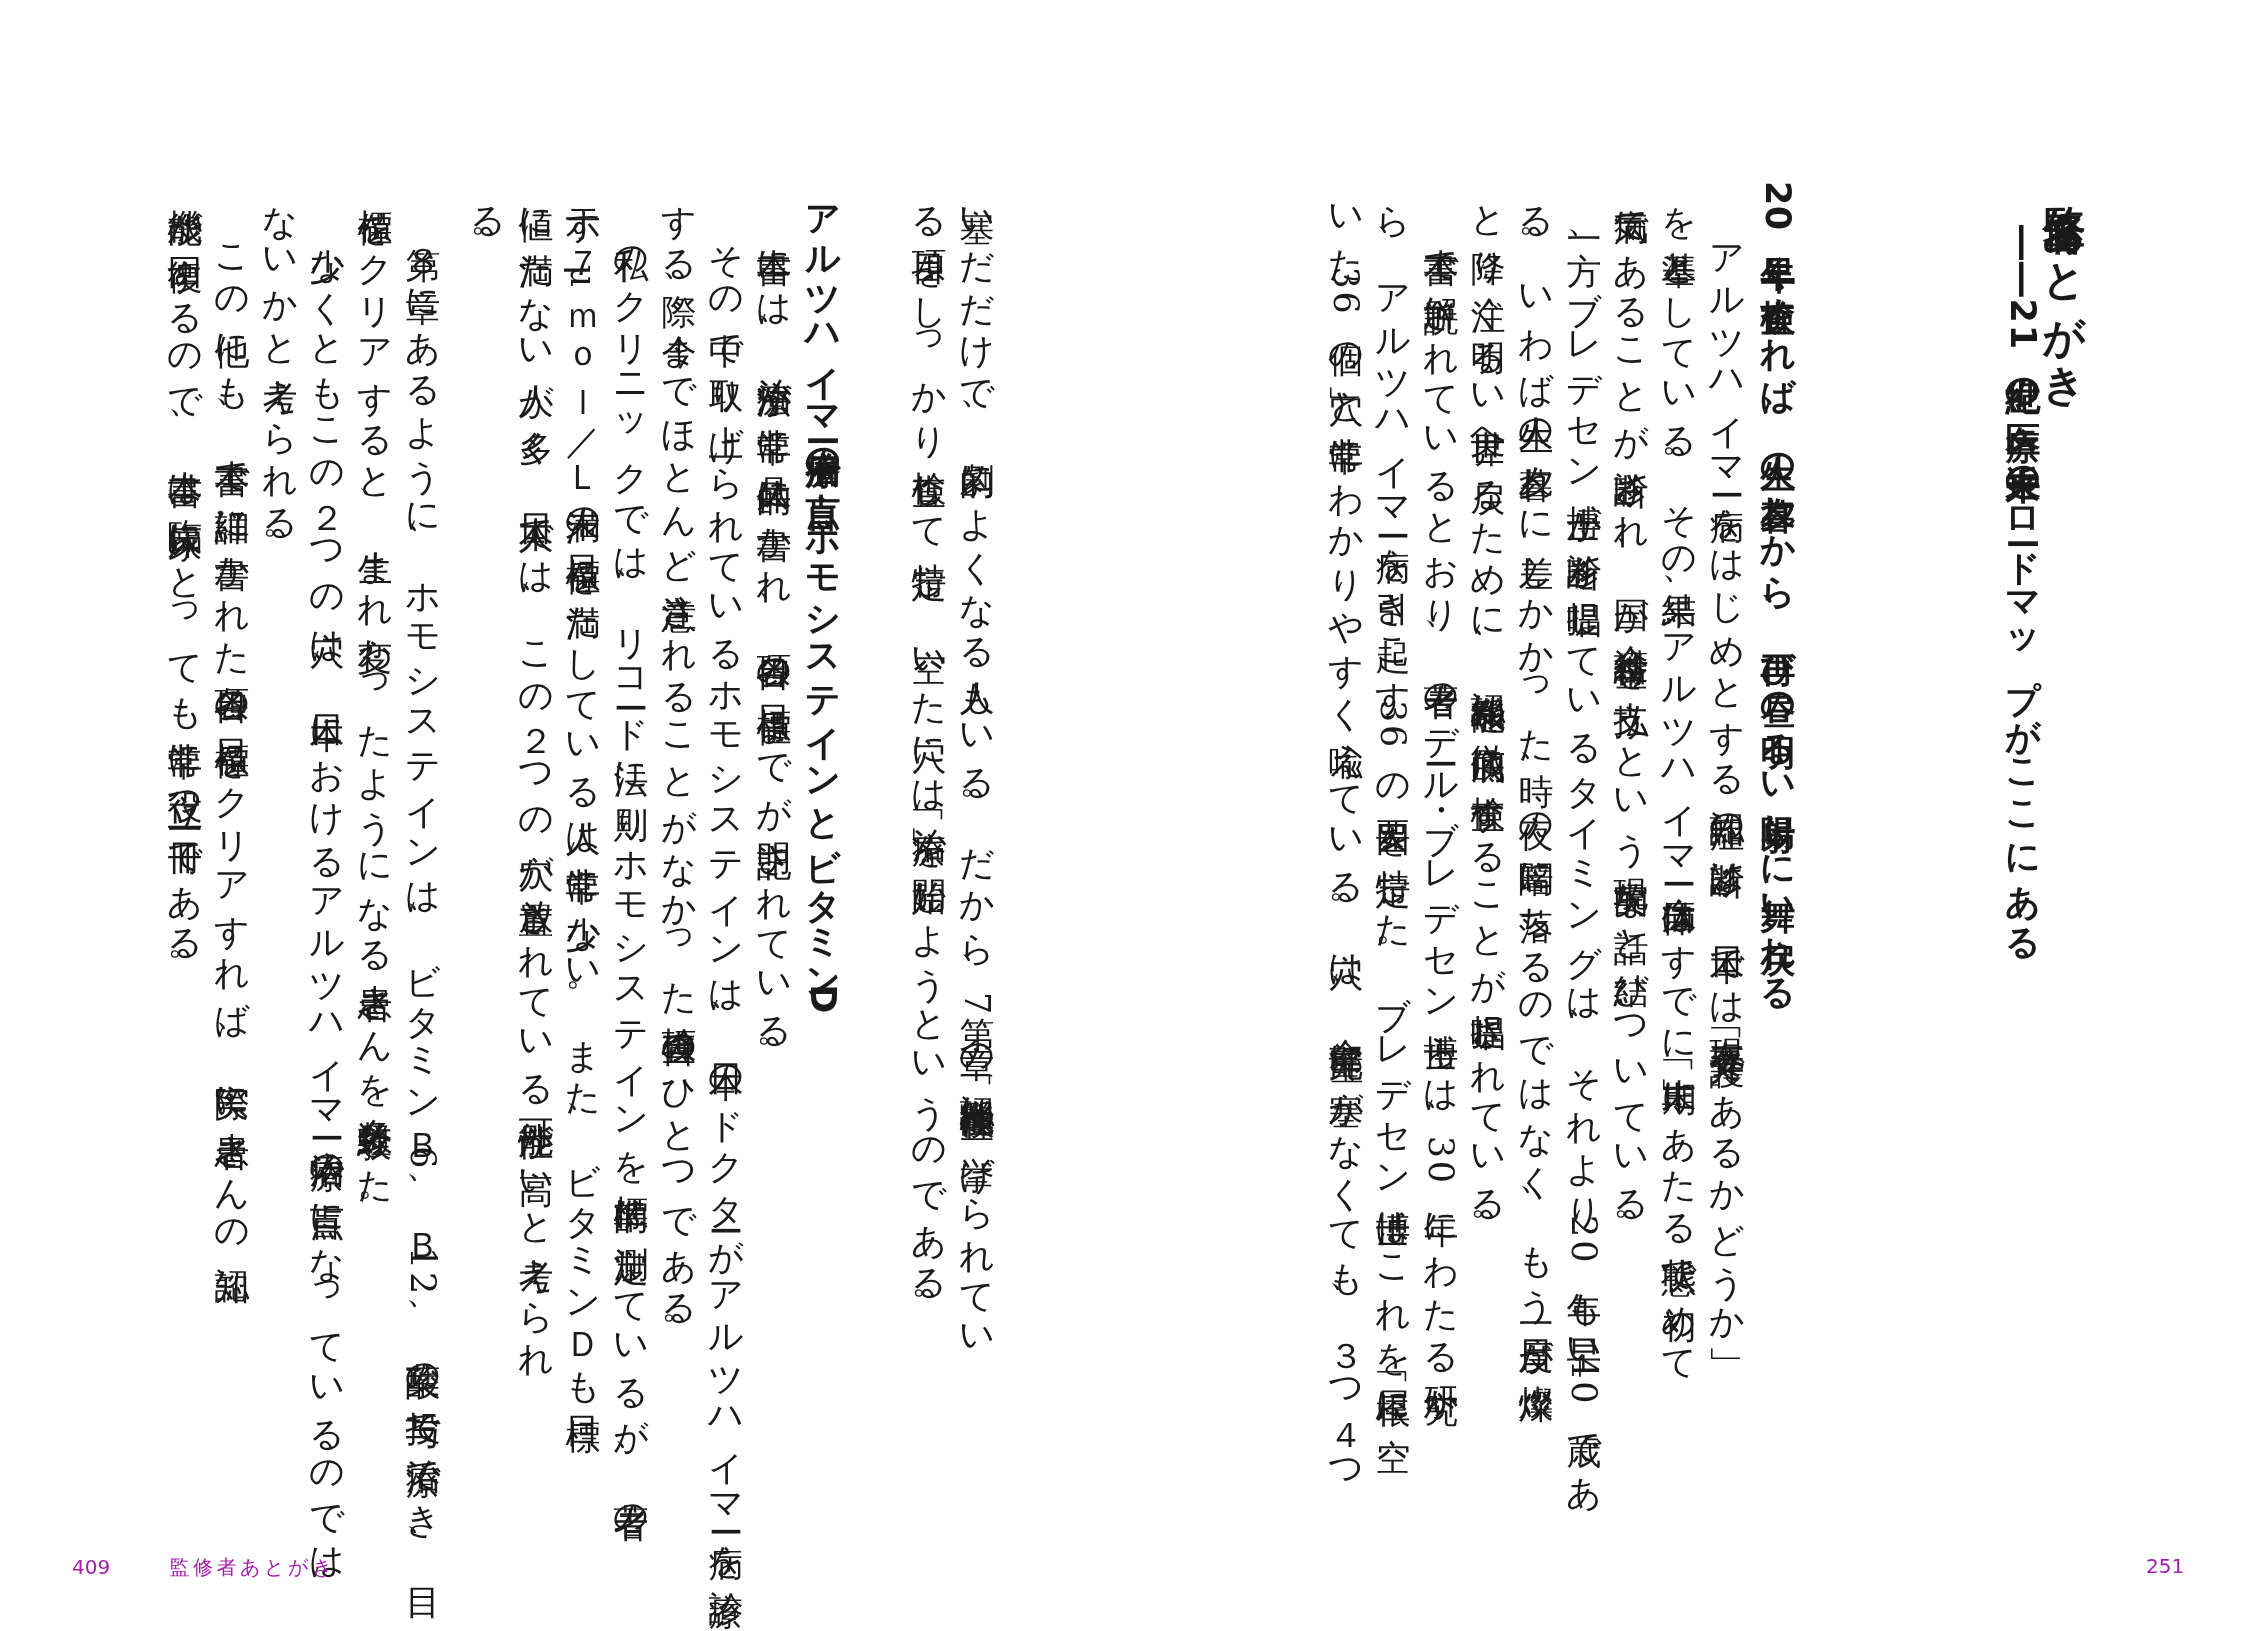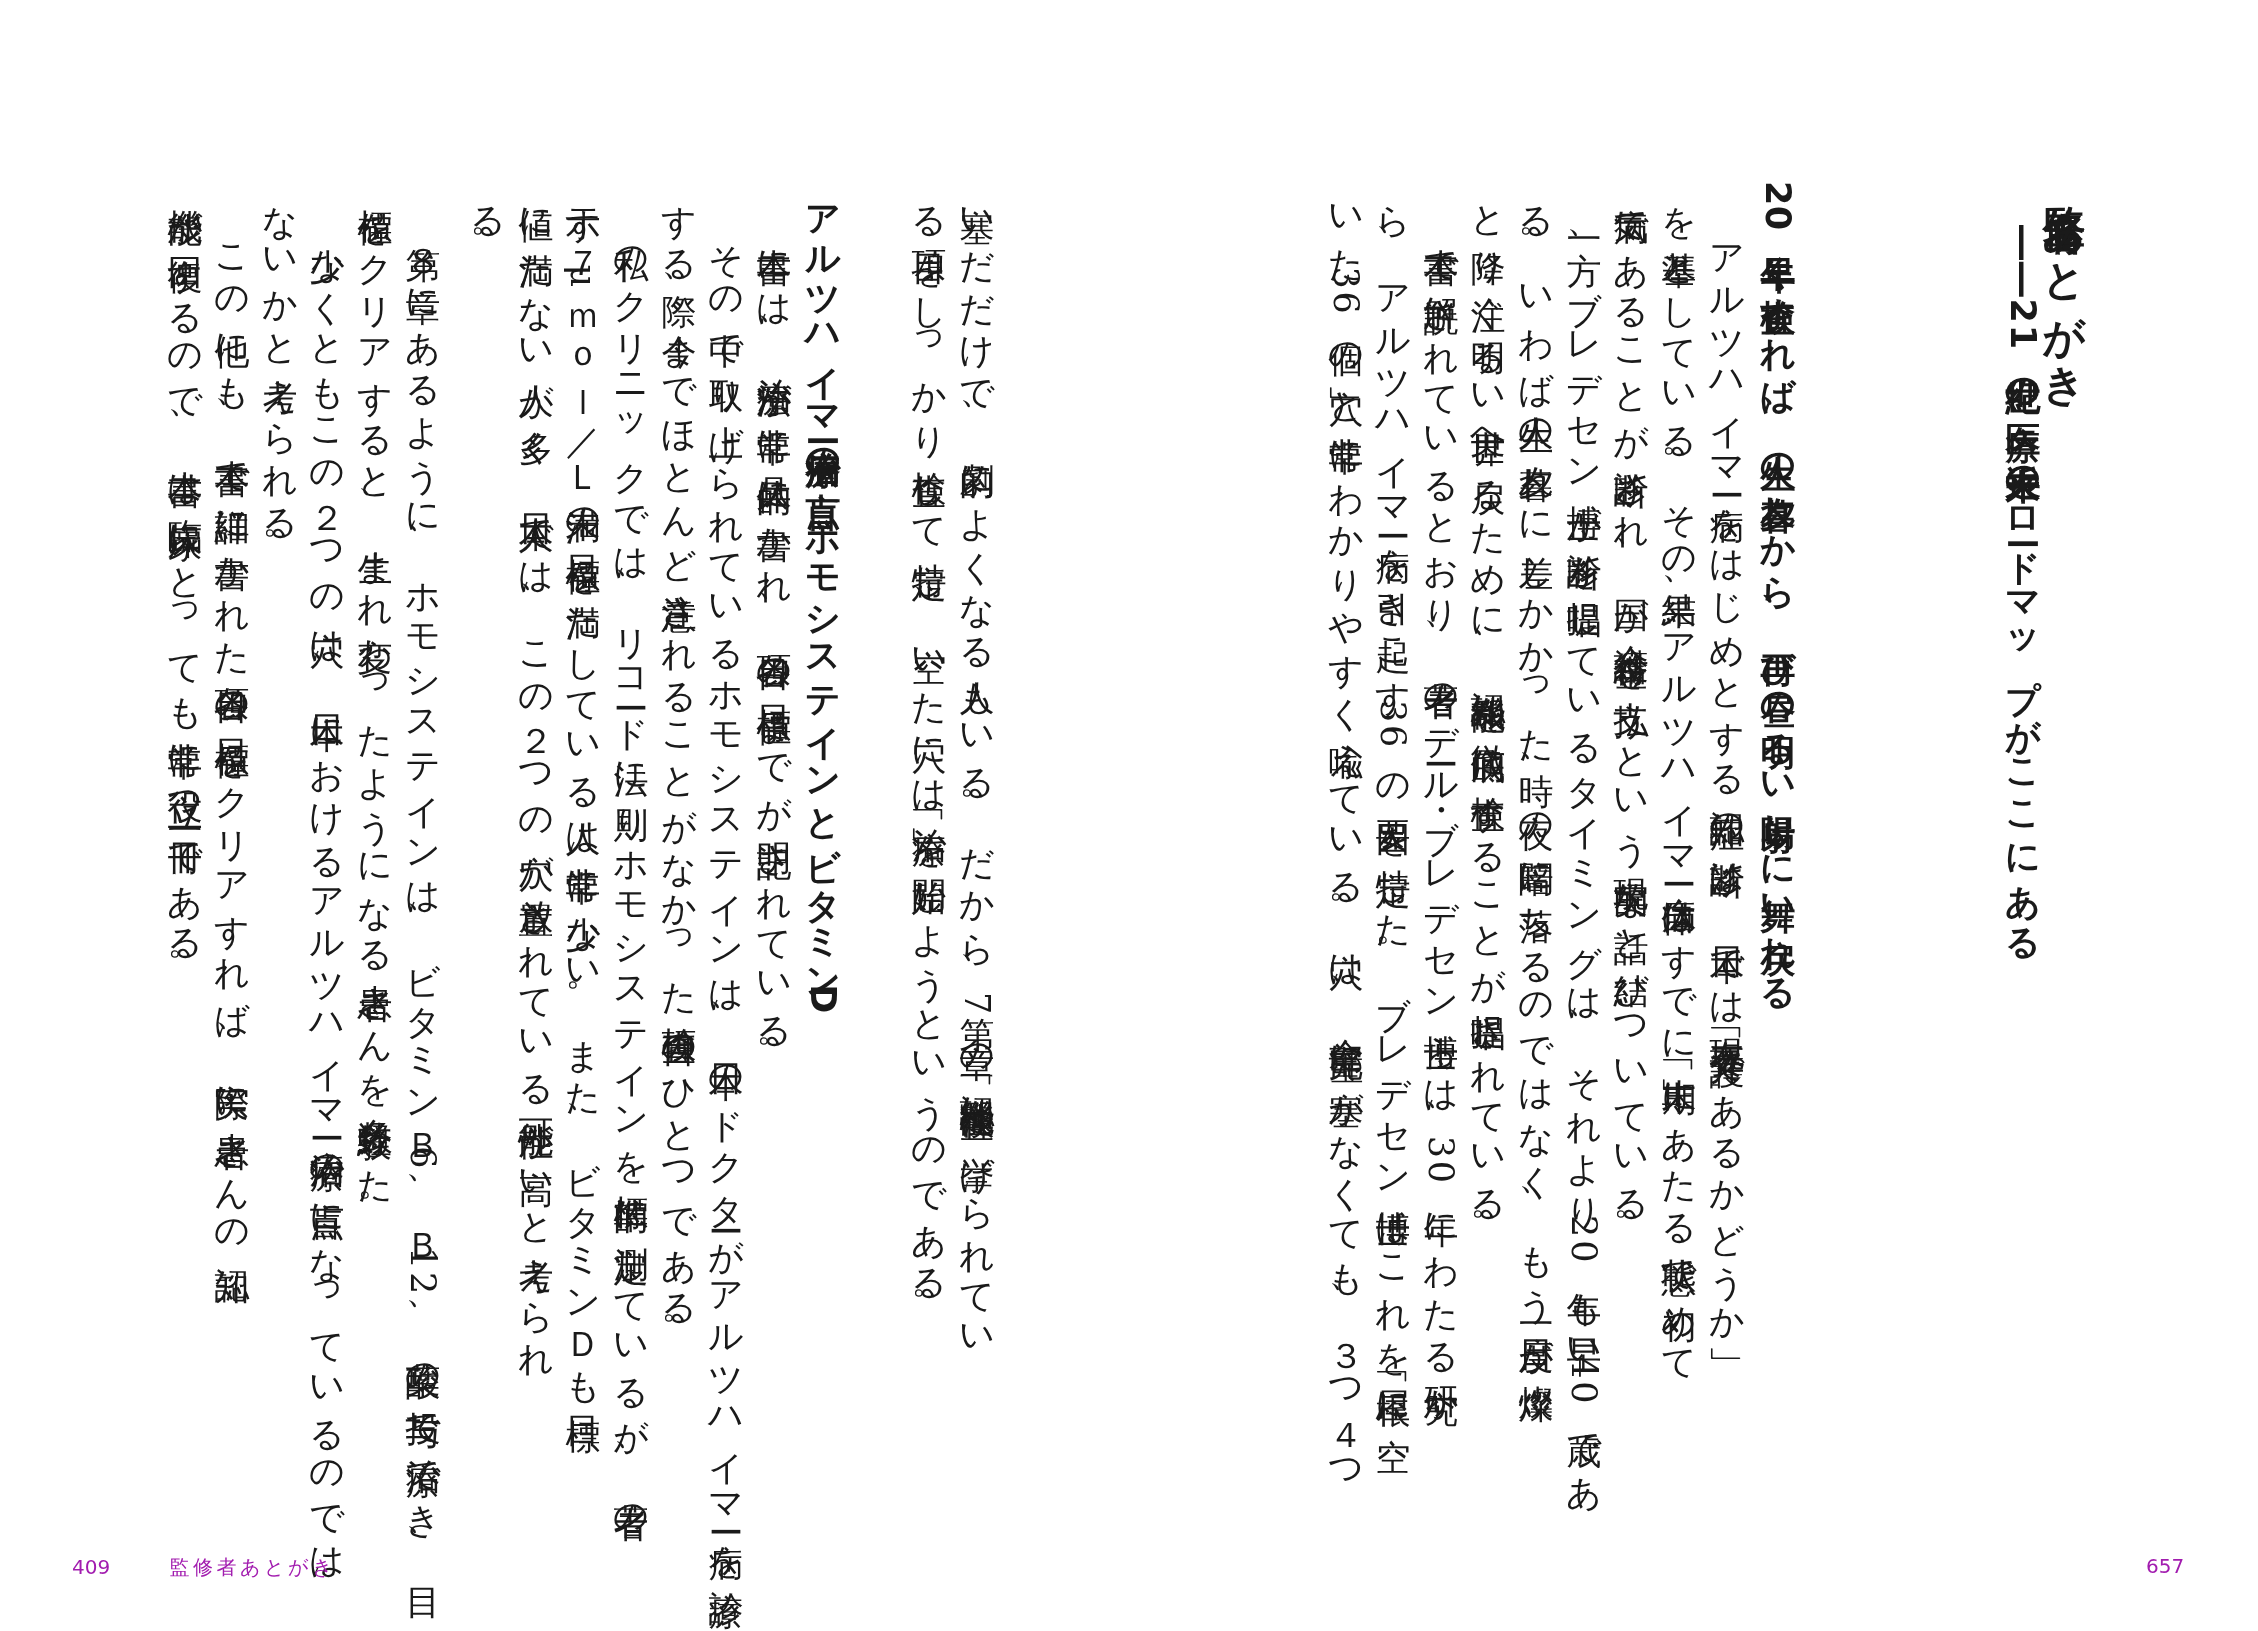--- a/index.html
+++ b/index.html
@@ -35,21 +35,21 @@
     <div class="col" style="left:1655px;">を基準としている。その結果、アルツハイマー病自体はすでに「末期」にあたる状態で初めて</div>
     <div class="col" style="left:1607px;">病気であることが診断され、国が介護給付金を支払うという現実的な話と結びついている。</div>
     <div class="col indent" style="left:1560px;">一方、ブレデセン博士が診断を提唱しているタイミングは、それより20年も早い40歳であ</div>
     <div class="col" style="left:1512px;">る。いわば人生の夕暮れに差しかかった時、夜の暗闇に落ちるのではなく、もう一度日が燦燦</div>
     <div class="col" style="left:1464px;">と降り注ぐ明るい世界へ戻るために、認知機能を徹底的に検査することが提唱されている。</div>
     <div class="col indent" style="left:1417px;">本書で解説されているとおり、著者のデール・ブレデセン博士らは、30年にわたる研究か</div>
     <div class="col" style="left:1369px;">ら、アルツハイマー病を引き起こす36の要因を特定した。ブレデセン博士はこれを「屋根に空</div>
     <div class="col" style="left:1322px;">いた36個の穴」と非常にわかりやすく喩えている。穴は、全部完璧に塞がなくても、３つ４つ</div>
 
     <div class="footer" style="left:2146px;">
-      <span class="num">657</span>
+      <span class="num">251</span>
     </div>
   </div>
 
   <div>
     <div class="col" style="left:953px;">塞いだだけで、劇的によくなる人もいる。だから、第7章の「認知機能検査」に挙げられてい</div>
     <div class="col" style="left:905px;">る項目をしっかり検査して特定し、空いた穴には「治療」を開始しようというのである。</div>
 
     <div class="col heading" style="left:799px;">アルツハイマー病治療の盲点、ホモシステインとビタミンD</div>
 
     <div class="col indent" style="left:750px;">本書には、治療法が非常に具体的に書かれ、各項目の目標値までが明記されている。</div>

